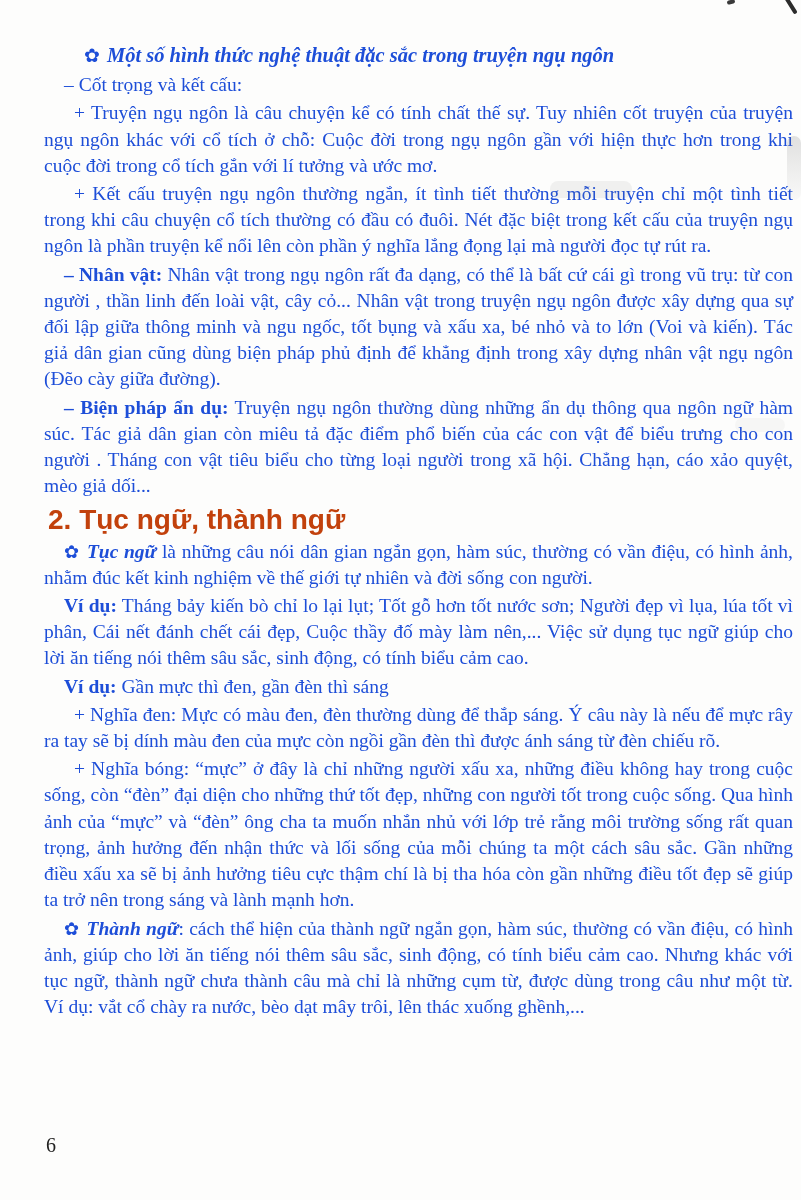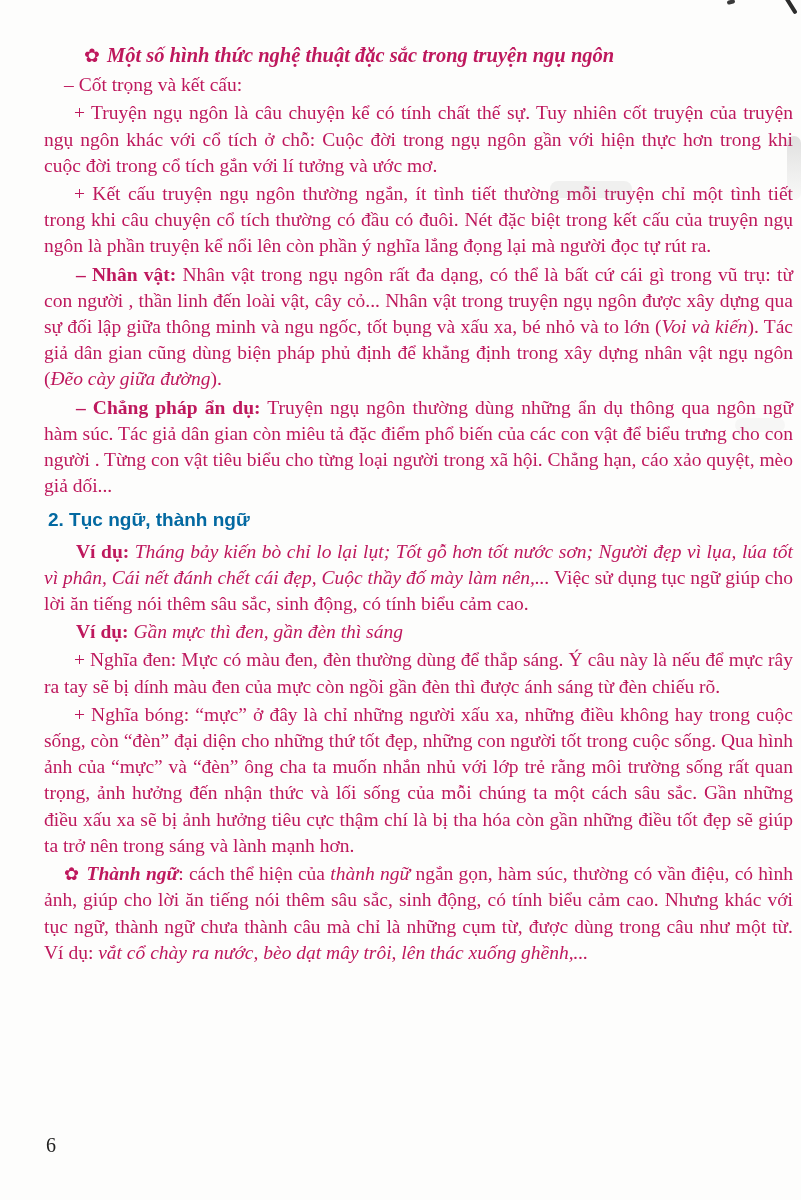--- a/index.html
+++ b/index.html
@@ -18,43 +18,43 @@
   .text-block {
     position:absolute;
     left:44px; top:42px;
     width:749px;
   }
   .para {
     margin:0 0 2px 0;
     font-size:19.5px;
     line-height:26.2px;
     text-align:justify;
-    color:#be185d;
+    color:#1d4ed8;
   }
   .h1 {
     font-weight:bold;
     font-style:italic;
     font-size:20.5px;
     text-align:left;
     text-indent:40px;
     margin:0 0 4px 0;
   }
   .h2 {
     font-family:"Liberation Sans", sans-serif;
     font-weight:bold;
-    font-size:19px;
+    font-size:28px;
     text-align:left;
     text-indent:4px;
     margin:8px 0 5px 0;
-    color:#0369a1;
+    color:#c2410c;
   }
   .ind-sm { text-indent:20px; }
   .ind-lg { text-indent:30px; }
-  .b  { font-weight:bold;margin-left:12px; }
-  .i  { font-style:italic; }
+  .b  { font-weight:bold; }
+  .i  { }
   .bi { font-weight:bold; font-style:italic; }
   .fl {
     font-style:normal;
     font-weight:normal;
     font-family:"DejaVu Sans", sans-serif;
     font-size:18px;
     margin-right:7px;
   }
   .h1 .fl { font-size:19px; }
   .pagenum {
@@ -108,24 +108,25 @@
     <p class="para h1"><span class="fl">✿</span><span>Một số hình thức nghệ thuật đặc sắc trong truyện ngụ ngôn</span></p>
 
     <p class="para ind-sm">– Cốt trọng và kết cấu:</p>
 
     <p class="para ind-lg">+ Truyện ngụ ngôn là câu chuyện kể có tính chất thế sự. Tuy nhiên cốt truyện của truyện ngụ ngôn khác với cổ tích ở chỗ: Cuộc đời trong ngụ ngôn gần với hiện thực hơn trong khi cuộc đời trong cổ tích gắn với lí tưởng và ước mơ.</p>
 
     <p class="para ind-lg">+ Kết cấu truyện ngụ ngôn thường ngắn, ít tình tiết thường mỗi truyện chỉ một tình tiết trong khi câu chuyện cổ tích thường có đầu có đuôi. Nét đặc biệt trong kết cấu của truyện ngụ ngôn là phần truyện kể nổi lên còn phần ý nghĩa lắng đọng lại mà người đọc tự rút ra.</p>
 
     <p class="para ind-sm"><span class="b">– Nhân vật:</span><span> Nhân vật trong ngụ ngôn rất đa dạng, có thể là bất cứ cái gì trong vũ trụ: từ con người , thần linh đến loài vật, cây cỏ... Nhân vật trong truyện ngụ ngôn được xây dựng qua sự đối lập giữa thông minh và ngu ngốc, tốt bụng và xấu xa, bé nhỏ và to lớn (</span><span class="i">Voi và kiến</span><span>). Tác giả dân gian cũng dùng biện pháp phủ định để khẳng định trong xây dựng nhân vật ngụ ngôn (</span><span class="i">Đẽo cày giữa đường</span><span>).</span></p>
 
-    <p class="para ind-sm"><span class="b">– Chẳng pháp ẩn dụ:</span><span> Truyện ngụ ngôn thường dùng những ẩn dụ thông qua ngôn ngữ hàm súc. Tác giả dân gian còn miêu tả đặc điểm phổ biến của các con vật để biểu trưng cho con người . Từng con vật tiêu biểu cho từng loại người trong xã hội. Chẳng hạn, cáo xảo quyệt, mèo giả dối...</span></p>
+    <p class="para ind-sm"><span class="b">– Biện pháp ẩn dụ:</span><span> Truyện ngụ ngôn thường dùng những ẩn dụ thông qua ngôn ngữ hàm súc. Tác giả dân gian còn miêu tả đặc điểm phổ biến của các con vật để biểu trưng cho con người . Tháng con vật tiêu biểu cho từng loại người trong xã hội. Chẳng hạn, cáo xảo quyệt, mèo giả dối...</span></p>
 
     <p class="para h2">2. Tục ngữ, thành ngữ</p>
 
+    <p class="para ind-sm"><span class="fl">✿</span><span class="bi">Tục ngữ</span><span> là những câu nói dân gian ngắn gọn, hàm súc, thường có vần điệu, có hình ảnh, nhằm đúc kết kinh nghiệm về thế giới tự nhiên và đời sống con người.</span></p>
 
     <p class="para ind-sm"><span class="b">Ví dụ:</span><span class="i"> Tháng bảy kiến bò chỉ lo lại lụt; Tốt gỗ hơn tốt nước sơn; Người đẹp vì lụa, lúa tốt vì phân, Cái nết đánh chết cái đẹp, Cuộc thầy đố mày làm nên,...</span><span> Việc sử dụng tục ngữ giúp cho lời ăn tiếng nói thêm sâu sắc, sinh động, có tính biểu cảm cao.</span></p>
 
 
 
     <p class="para ind-sm"><span class="b">Ví dụ:</span><span class="i"> Gần mực thì đen, gần đèn thì sáng</span></p>
 
     <p class="para ind-lg">+ Nghĩa đen: Mực có màu đen, đèn thường dùng để thắp sáng. Ý câu này là nếu để mực rây ra tay sẽ bị dính màu đen của mực còn ngồi gần đèn thì được ánh sáng từ đèn chiếu rõ.</p>
 
     <p class="para ind-lg">+ Nghĩa bóng: “mực” ở đây là chỉ những người xấu xa, những điều không hay trong cuộc sống, còn “đèn” đại diện cho những thứ tốt đẹp, những con người tốt trong cuộc sống. Qua hình ảnh của “mực” và “đèn” ông cha ta muốn nhắn nhủ với lớp trẻ rằng môi trường sống rất quan trọng, ảnh hưởng đến nhận thức và lối sống của mỗi chúng ta một cách sâu sắc. Gần những điều xấu xa sẽ bị ảnh hưởng tiêu cực thậm chí là bị tha hóa còn gần những điều tốt đẹp sẽ giúp ta trở nên trong sáng và lành mạnh hơn.</p>

